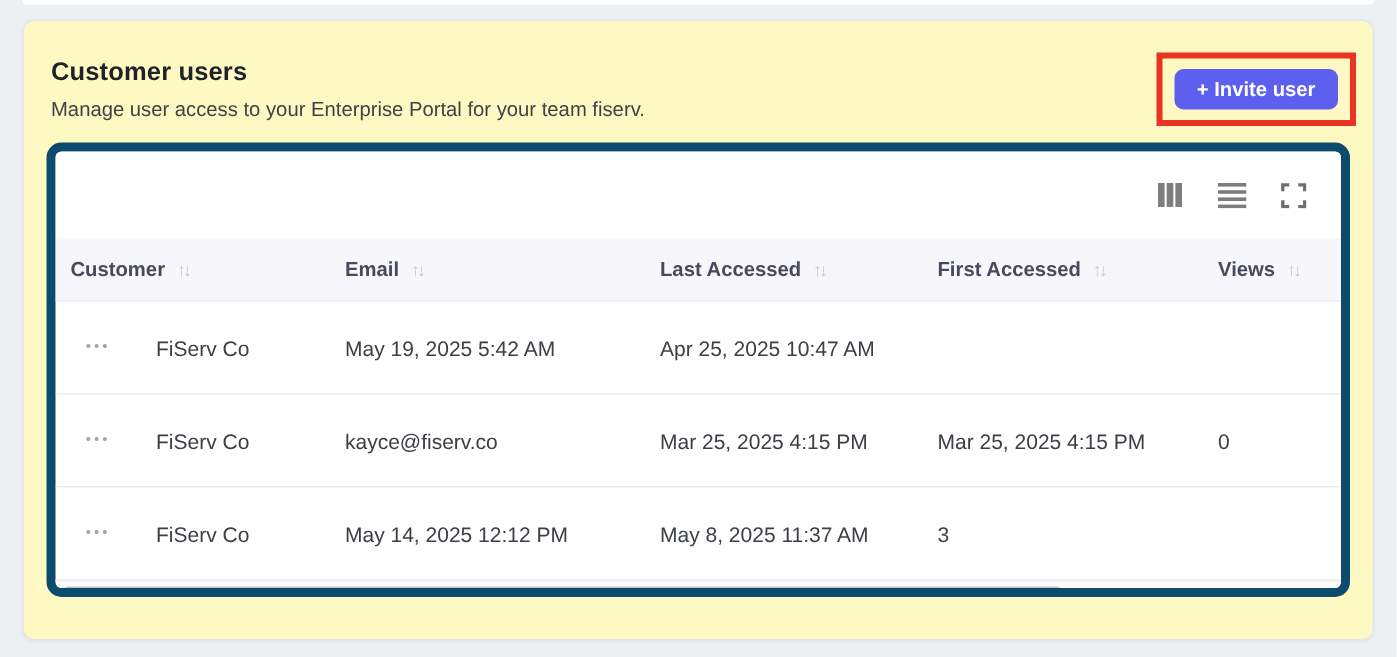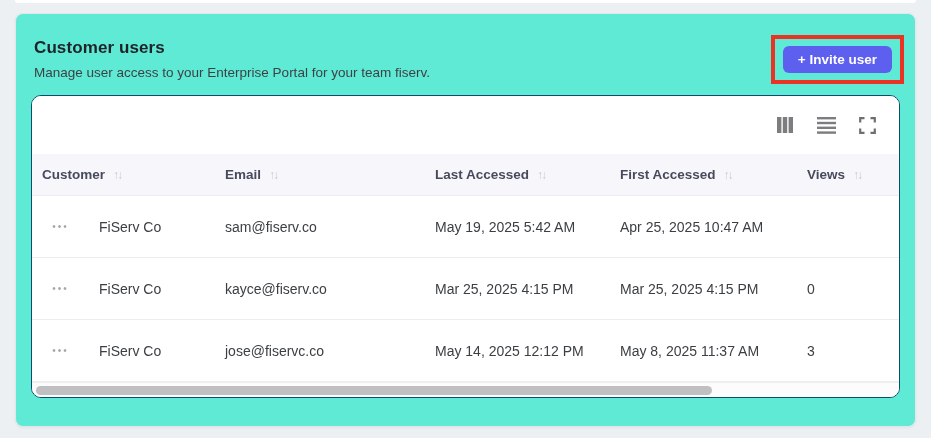--- a/index.html
+++ b/index.html
@@ -14,38 +14,38 @@
     background:var(--page-bg);
     font-family:"Liberation Sans", sans-serif;
     position:relative;
   }
   .top-strip{
     position:absolute;top:0;left:15px;right:15px;height:3px;
     background:#ffffff;border-radius:0 0 6px 6px;
   }
   .card{
     position:absolute;top:13px;left:15px;width:901px;height:414px;
-    background:#5eead4;border:1px solid #e4e7ea;border-radius:8px;
+    background:#fef9c3;border:1px solid #e4e7ea;border-radius:8px;
     box-shadow:0 1px 3px rgba(0,0,0,.05);
   }
   .card-header{position:relative;padding:24px 18px 15px 18px;}
   .page-title{font-size:17px;font-weight:700;color:#1f2329;letter-spacing:.1px;}
   .page-subtitle{margin-top:7px;font-size:13.5px;color:#3e4247;}
   .annotation-box{
     position:absolute;top:21px;right:11px;
     border:4px solid var(--annotation);
     padding:7px 8px;
   }
   .invite-btn{
     display:block;background:var(--accent);color:#ffffff;border:none;
     border-radius:6px;padding:6px 15px;font-size:13.5px;font-weight:700;
     font-family:Liberation Sans, sans-serif;cursor:pointer;white-space:nowrap;
   }
   .table-card{
-    margin:0 15px;border:1px solid #0c4a6e;border-radius:10px;
+    margin:0 15px;border:6px solid #0c4a6e;border-radius:10px;
     overflow:hidden;background:#fff;height:303px;
   }
   .table-toolbar{
     height:58px;display:flex;justify-content:flex-end;align-items:center;
     gap:23px;padding-right:23px;background:#fff;
   }
   .tool-btn{background:none;border:none;cursor:pointer;padding:0;line-height:0;}
   .grid{
     display:grid;
     grid-template-columns:57px 126px 210px 185px 187px 1fr;
@@ -146,38 +146,36 @@
       <div class="th">
         <span>Views</span>
         <span class="sort">↑↓</span>
       </div>
     </div>
 
     <div>
   <div class="grid trow">
     <button class="td td-menu">•••</button>
     <div class="td">FiServ Co</div>
-    <div class="td">sam@fiserv.co</div>
     <div class="td">May 19, 2025 5:42 AM</div>
     <div class="td">Apr 25, 2025 10:47 AM</div>
   </div>
 
   <div class="grid trow">
     <button class="td td-menu">•••</button>
     <div class="td">FiServ Co</div>
     <div class="td">kayce@fiserv.co</div>
     <div class="td">Mar 25, 2025 4:15 PM</div>
     <div class="td">Mar 25, 2025 4:15 PM</div>
     <div class="td">0</div>
   </div>
 
   <div class="grid trow">
     <button class="td td-menu">•••</button>
     <div class="td">FiServ Co</div>
-    <div class="td">jose@fiservc.co</div>
     <div class="td">May 14, 2025 12:12 PM</div>
     <div class="td">May 8, 2025 11:37 AM</div>
     <div class="td">3</div>
   </div>
 </div>
 
     <div class="hscroll">
       <div class="hscroll-thumb" style="width: 78%;"></div>
     </div>
 

